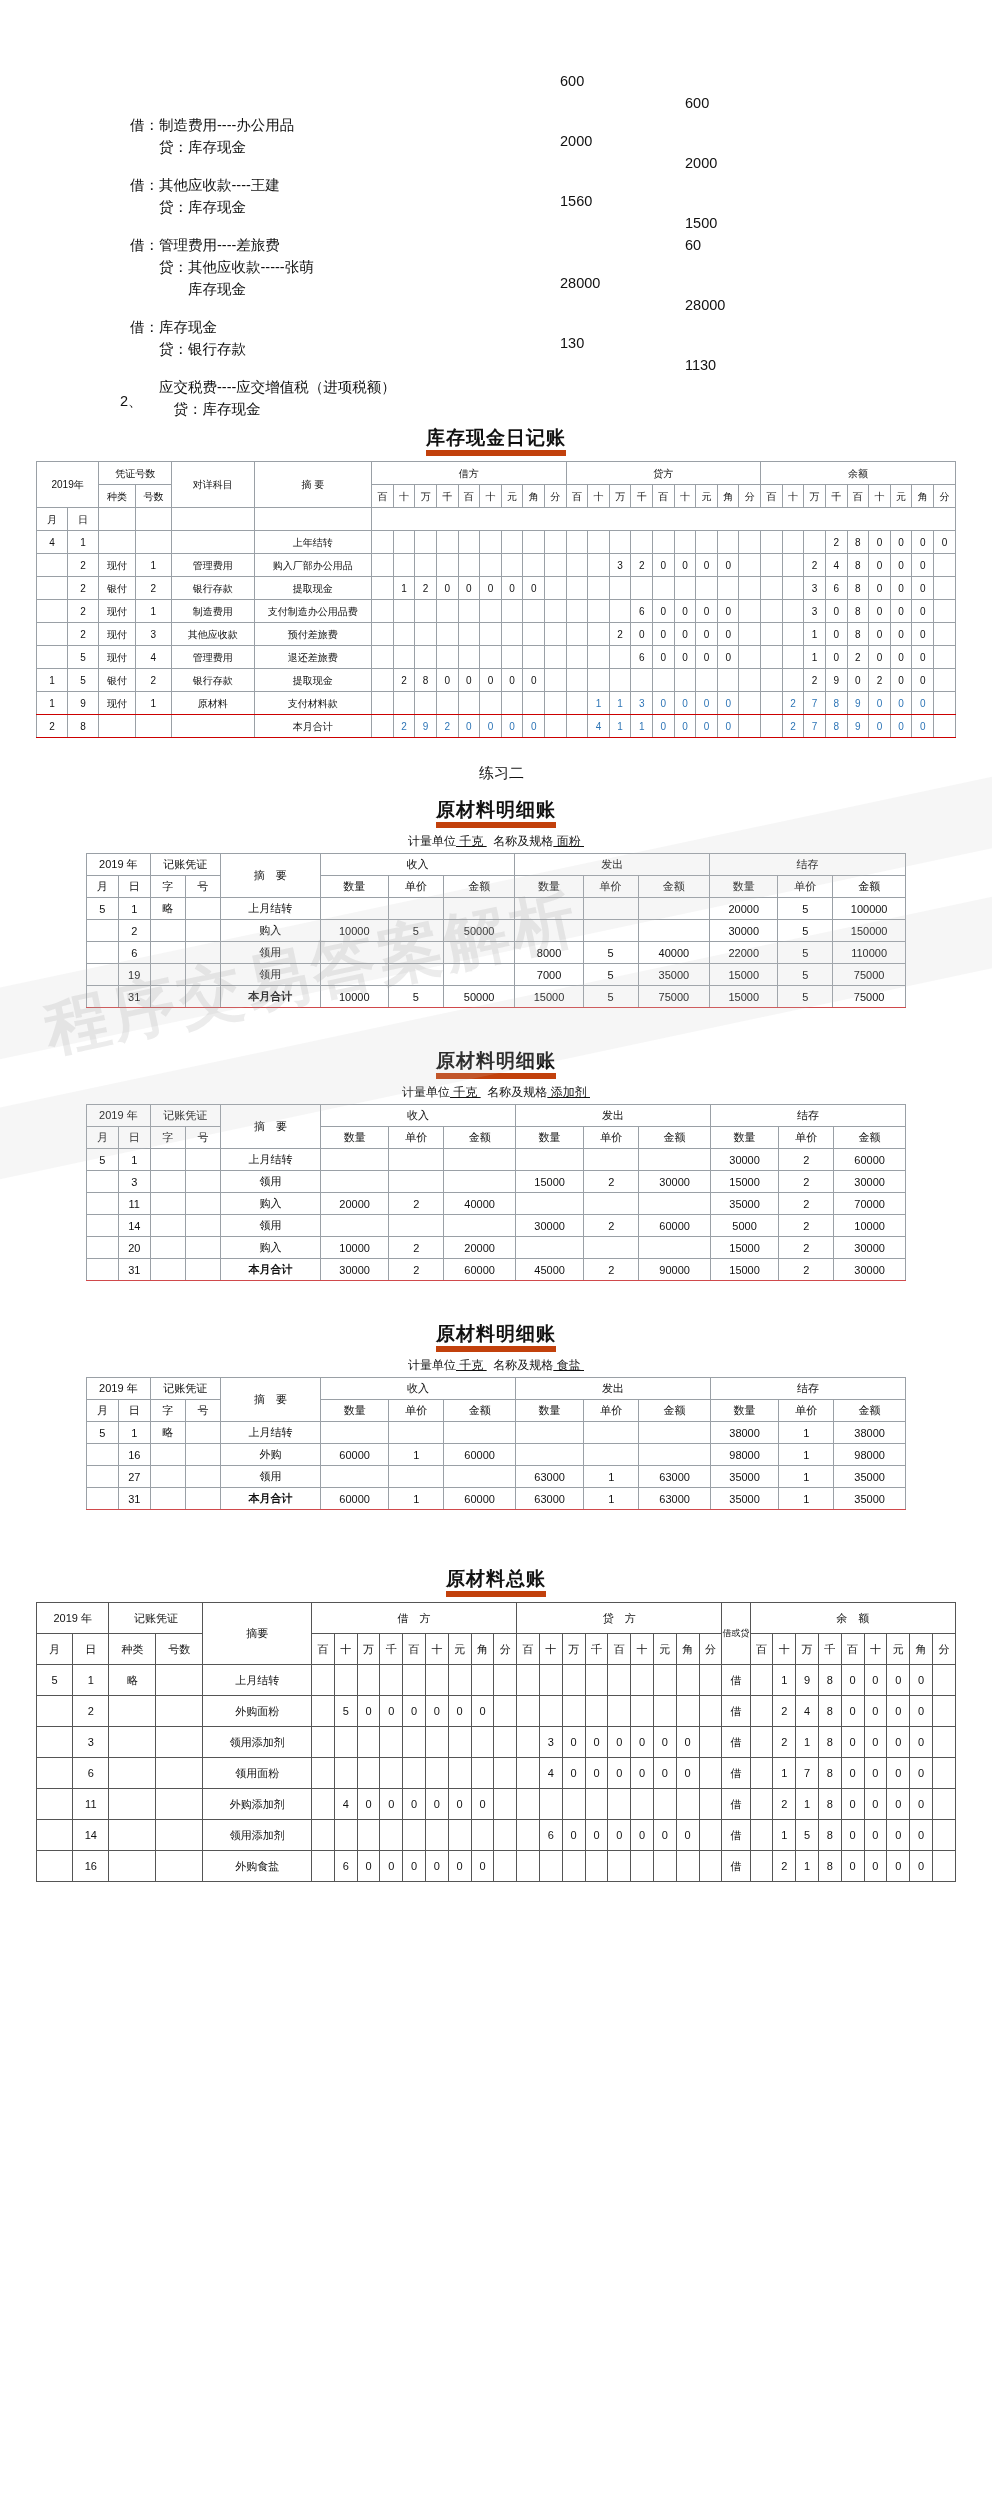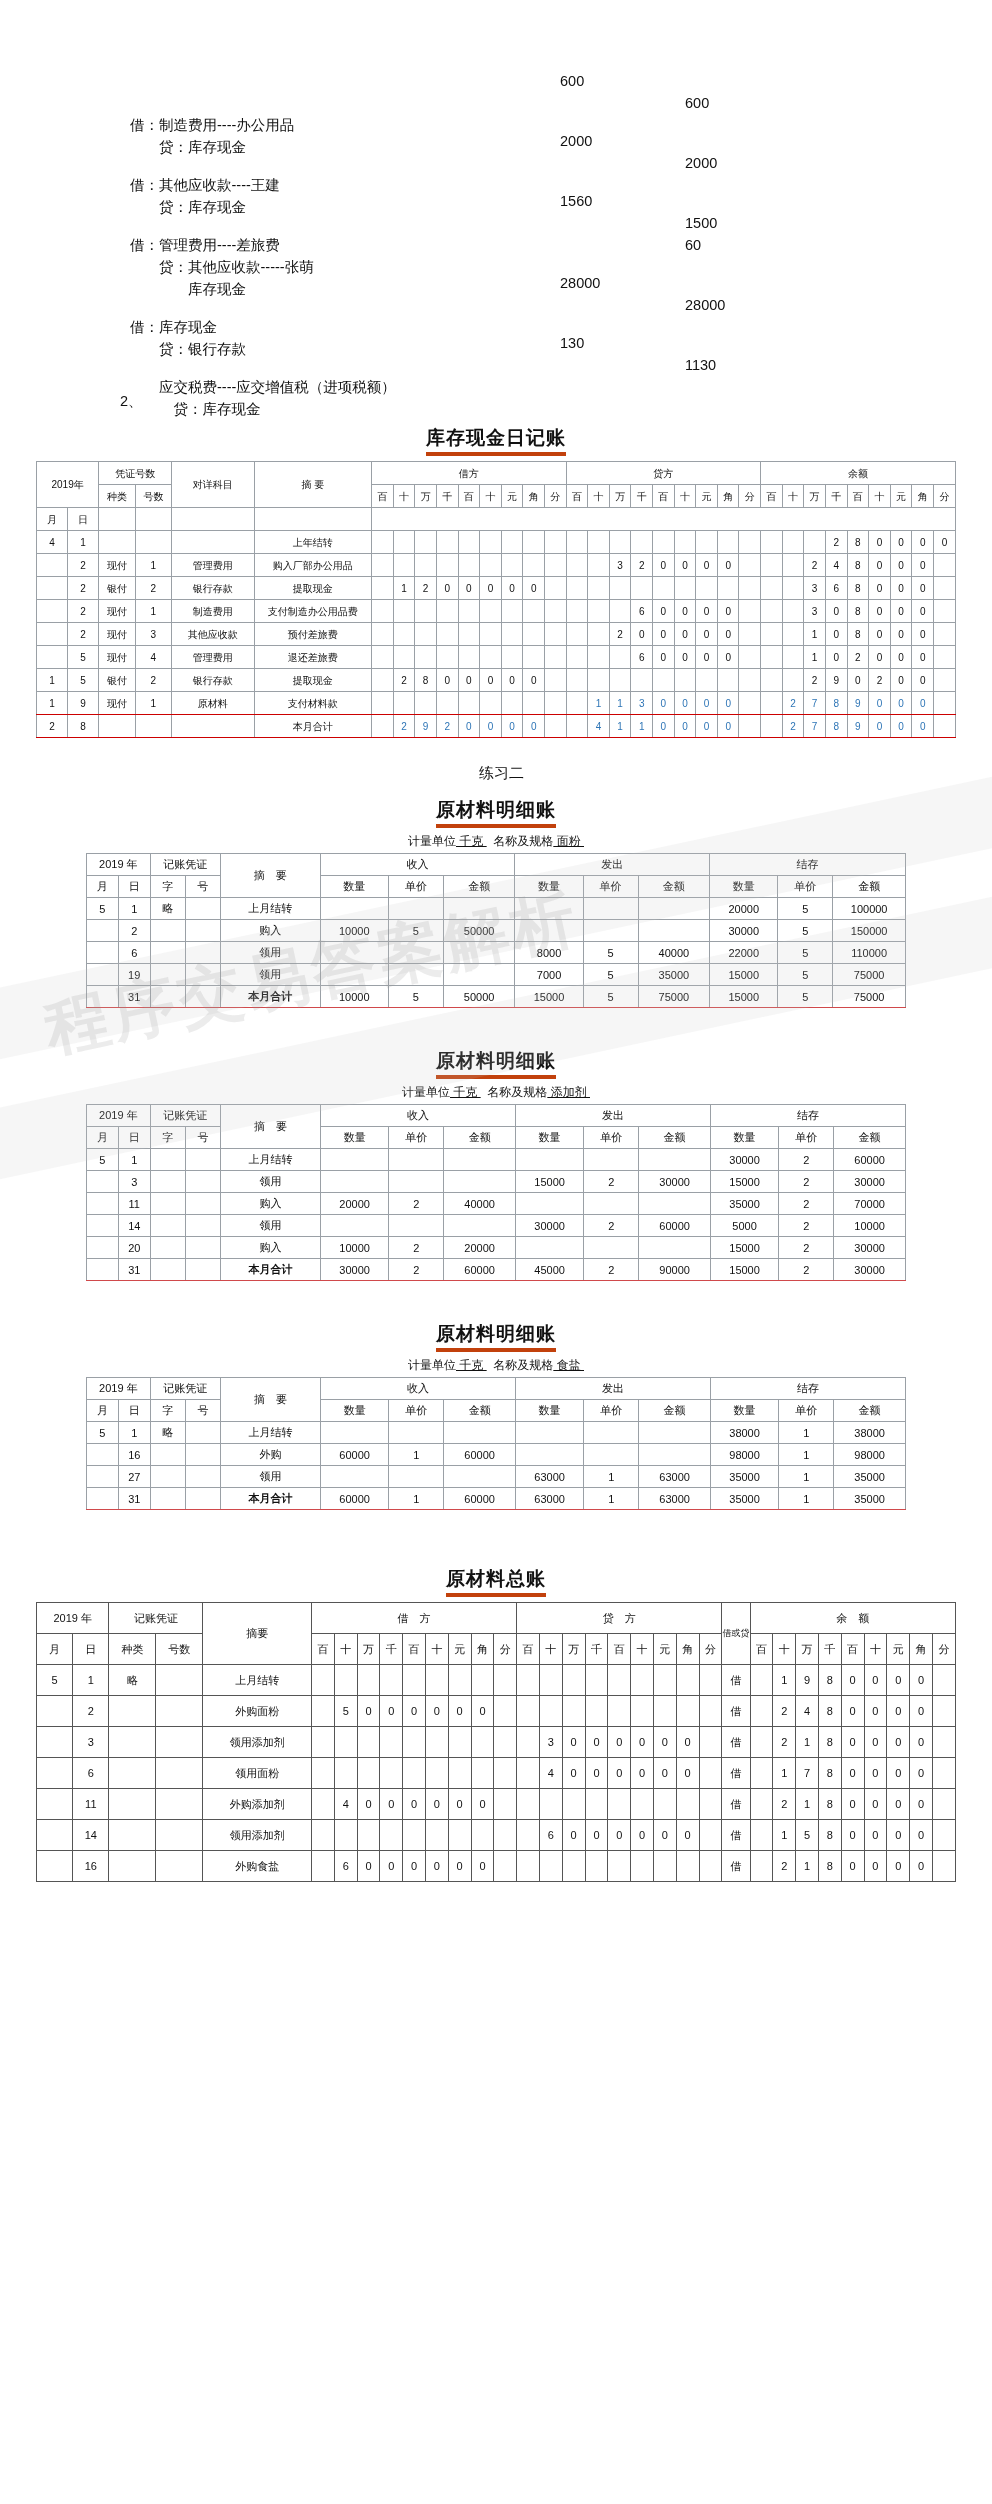--- a/index.html
+++ b/index.html
@@ -26,21 +26,21 @@
   .num-label{margin:10px 0 0 120px;font-size:14.5px;}
 
   
   h2.doc-title{
     text-align:center;
     font-size:19px;
     font-weight:bold;
     margin:14px 0 10px 0;
     letter-spacing:1px;
   }
-  h2.doc-title span{border-bottom:4px solid #c2410c;padding-bottom:2px;font-family:Liberation Mono, monospace;}
+  h2.doc-title span{border-bottom:6px solid #c2410c;padding-bottom:2px;}
   .center-label{text-align:center;font-size:15px;margin:26px 0 8px 11px;}
 
   
   table{border-collapse:collapse;font-size:11px;}
   .cash-table{width:920px;margin:0 auto;}
   .cash-table th,.cash-table td{
     border:1px solid #9aa0a6;
     text-align:center;
     padding:0;
     height:22px;

